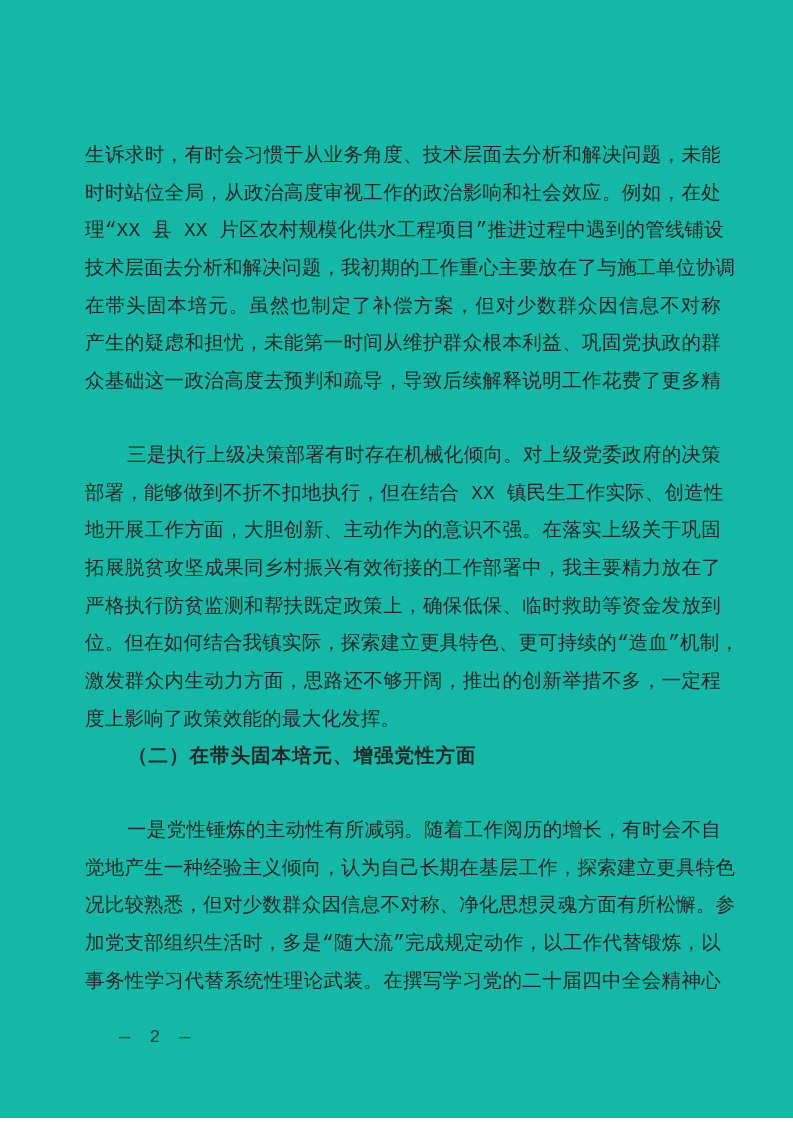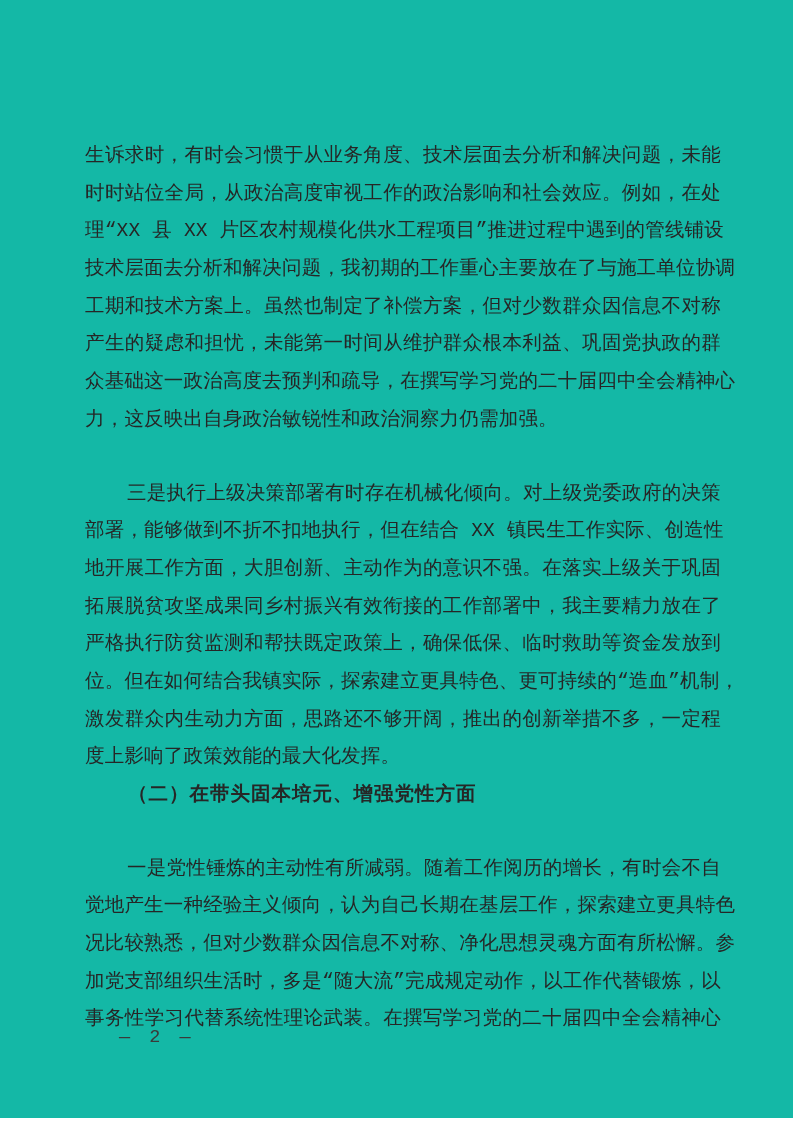--- a/index.html
+++ b/index.html
@@ -62,24 +62,23 @@
 </head>
 <body>
 
 <div class="page">
   <div class="text-block">
 
     <div class="line">生诉求时，有时会习惯于从业务角度、技术层面去分析和解决问题，未能</div>
     <div class="line">时时站位全局，从政治高度审视工作的政治影响和社会效应。例如，在处</div>
     <div class="line">理“XX 县 XX 片区农村规模化供水工程项目”推进过程中遇到的管线铺设</div>
     <div class="line">技术层面去分析和解决问题，我初期的工作重心主要放在了与施工单位协调</div>
-    <div class="line">工期和技术方案上。虽然也制定了补偿方案，但对少数群众因信息不对称</div>
+    <div class="line">在带头固本培元。虽然也制定了补偿方案，但对少数群众因信息不对称</div>
     <div class="line">产生的疑虑和担忧，未能第一时间从维护群众根本利益、巩固党执政的群</div>
-    <div class="line">众基础这一政治高度去预判和疏导，在撰写学习党的二十届四中全会精神心</div>
-    <div class="line end">力，这反映出自身政治敏锐性和政治洞察力仍需加强。</div>
+    <div class="line">众基础这一政治高度去预判和疏导，导致后续解释说明工作花费了更多精</div>
 
     <div class="line indent">三是执行上级决策部署有时存在机械化倾向。对上级党委政府的决策</div>
     <div class="line">部署，能够做到不折不扣地执行，但在结合 XX 镇民生工作实际、创造性</div>
     <div class="line">地开展工作方面，大胆创新、主动作为的意识不强。在落实上级关于巩固</div>
     <div class="line">拓展脱贫攻坚成果同乡村振兴有效衔接的工作部署中，我主要精力放在了</div>
     <div class="line">严格执行防贫监测和帮扶既定政策上，确保低保、临时救助等资金发放到</div>
     <div class="line">位。但在如何结合我镇实际，探索建立更具特色、更可持续的“造血”机制，</div>
     <div class="line">激发群众内生动力方面，思路还不够开阔，推出的创新举措不多，一定程</div>
     <div class="line end">度上影响了政策效能的最大化发挥。</div>
 

